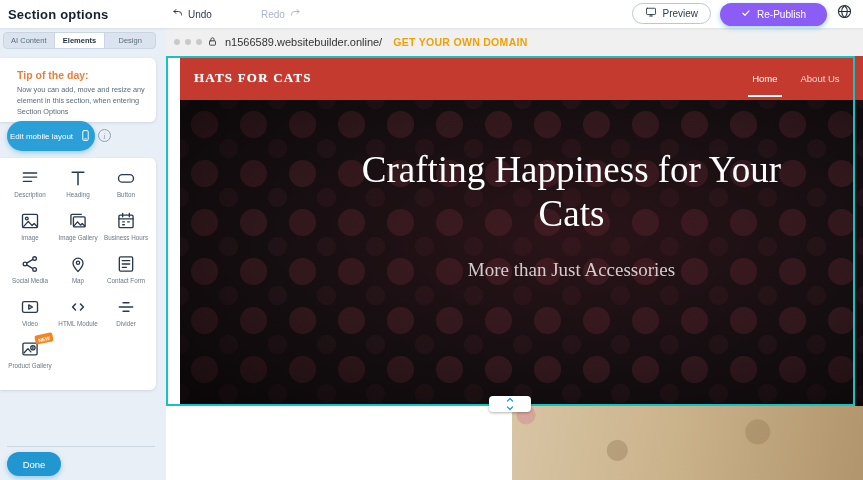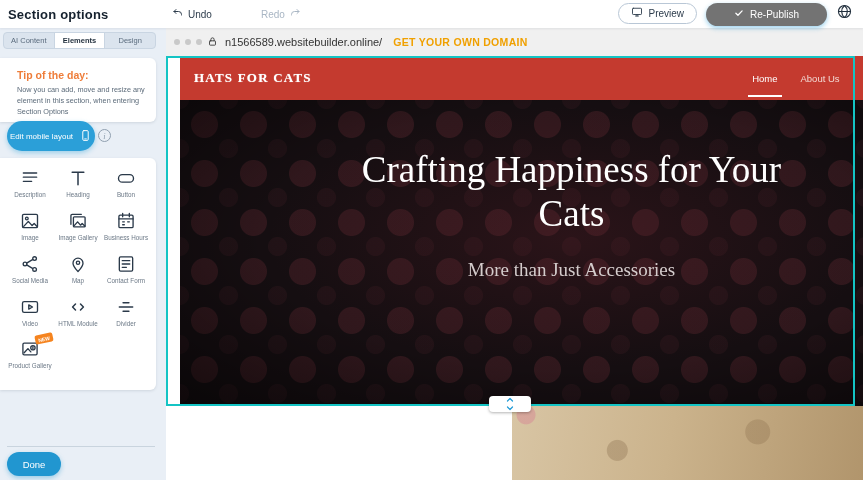--- a/index.html
+++ b/index.html
@@ -11,22 +11,22 @@
             display:flex; align-items:center; z-index:6; box-shadow:0 1px 2px rgba(20,40,60,.08); }
   .topbar-title { font-weight:700; font-size:13px; color:#15212e; padding-left:8px; letter-spacing:.2px; }
   .undo-redo { position:absolute; left:172px; display:flex; align-items:center; gap:14px; }
   .tool-link { display:flex; align-items:center; gap:4px; font-size:10px; cursor:pointer; }
   .tool-link.undo { color:#2d3c4c; }
   .tool-link.redo { color:#a9b6c4;padding-left:35px; }
   .topbar-right { margin-left:auto; display:flex; align-items:flex-start; gap:9px; padding-right:10px; }
   .preview-btn { display:flex; align-items:center; gap:6px; height:21px; padding:0 12px;
                  border:1px solid #b9c7d6; border-radius:12px; background:#fff; font-size:10px;
                  color:#2d3c4c; cursor:pointer; }
-  .republish-btn { display:flex; align-items:center; gap:6px; height:23px; padding:0 28px;
-                   border-radius:13px; background:#737373; color:#fff; font-size:10px; cursor:pointer;
+  .republish-btn { display:flex; align-items:center; gap:6px; height:23px; padding:0 21px;
+                   border-radius:13px; background:#8b5cf6; color:#fff; font-size:10px; cursor:pointer;
                    box-shadow:0 2px 5px rgba(30,154,214,.45); }
   .globe-btn { display:flex; align-items:center; color:#22303e; cursor:pointer; }
 
   
   .sidebar { position:absolute; left:0; top:28px; width:166px; height:452px; background:#e9eff6; z-index:5; }
   .tabs { position:absolute; left:3px; top:4px; width:153px; height:17px; display:flex;
           background:#dbe4ee; border:1px solid #c9d5e2; border-radius:4px; overflow:hidden; }
   .tab { flex:1; display:flex; align-items:center; justify-content:center; font-size:7.5px;
          color:#5a6b7d; border-right:1px solid #c9d5e2; cursor:pointer; }
   .tab:last-child { border-right:none; }

